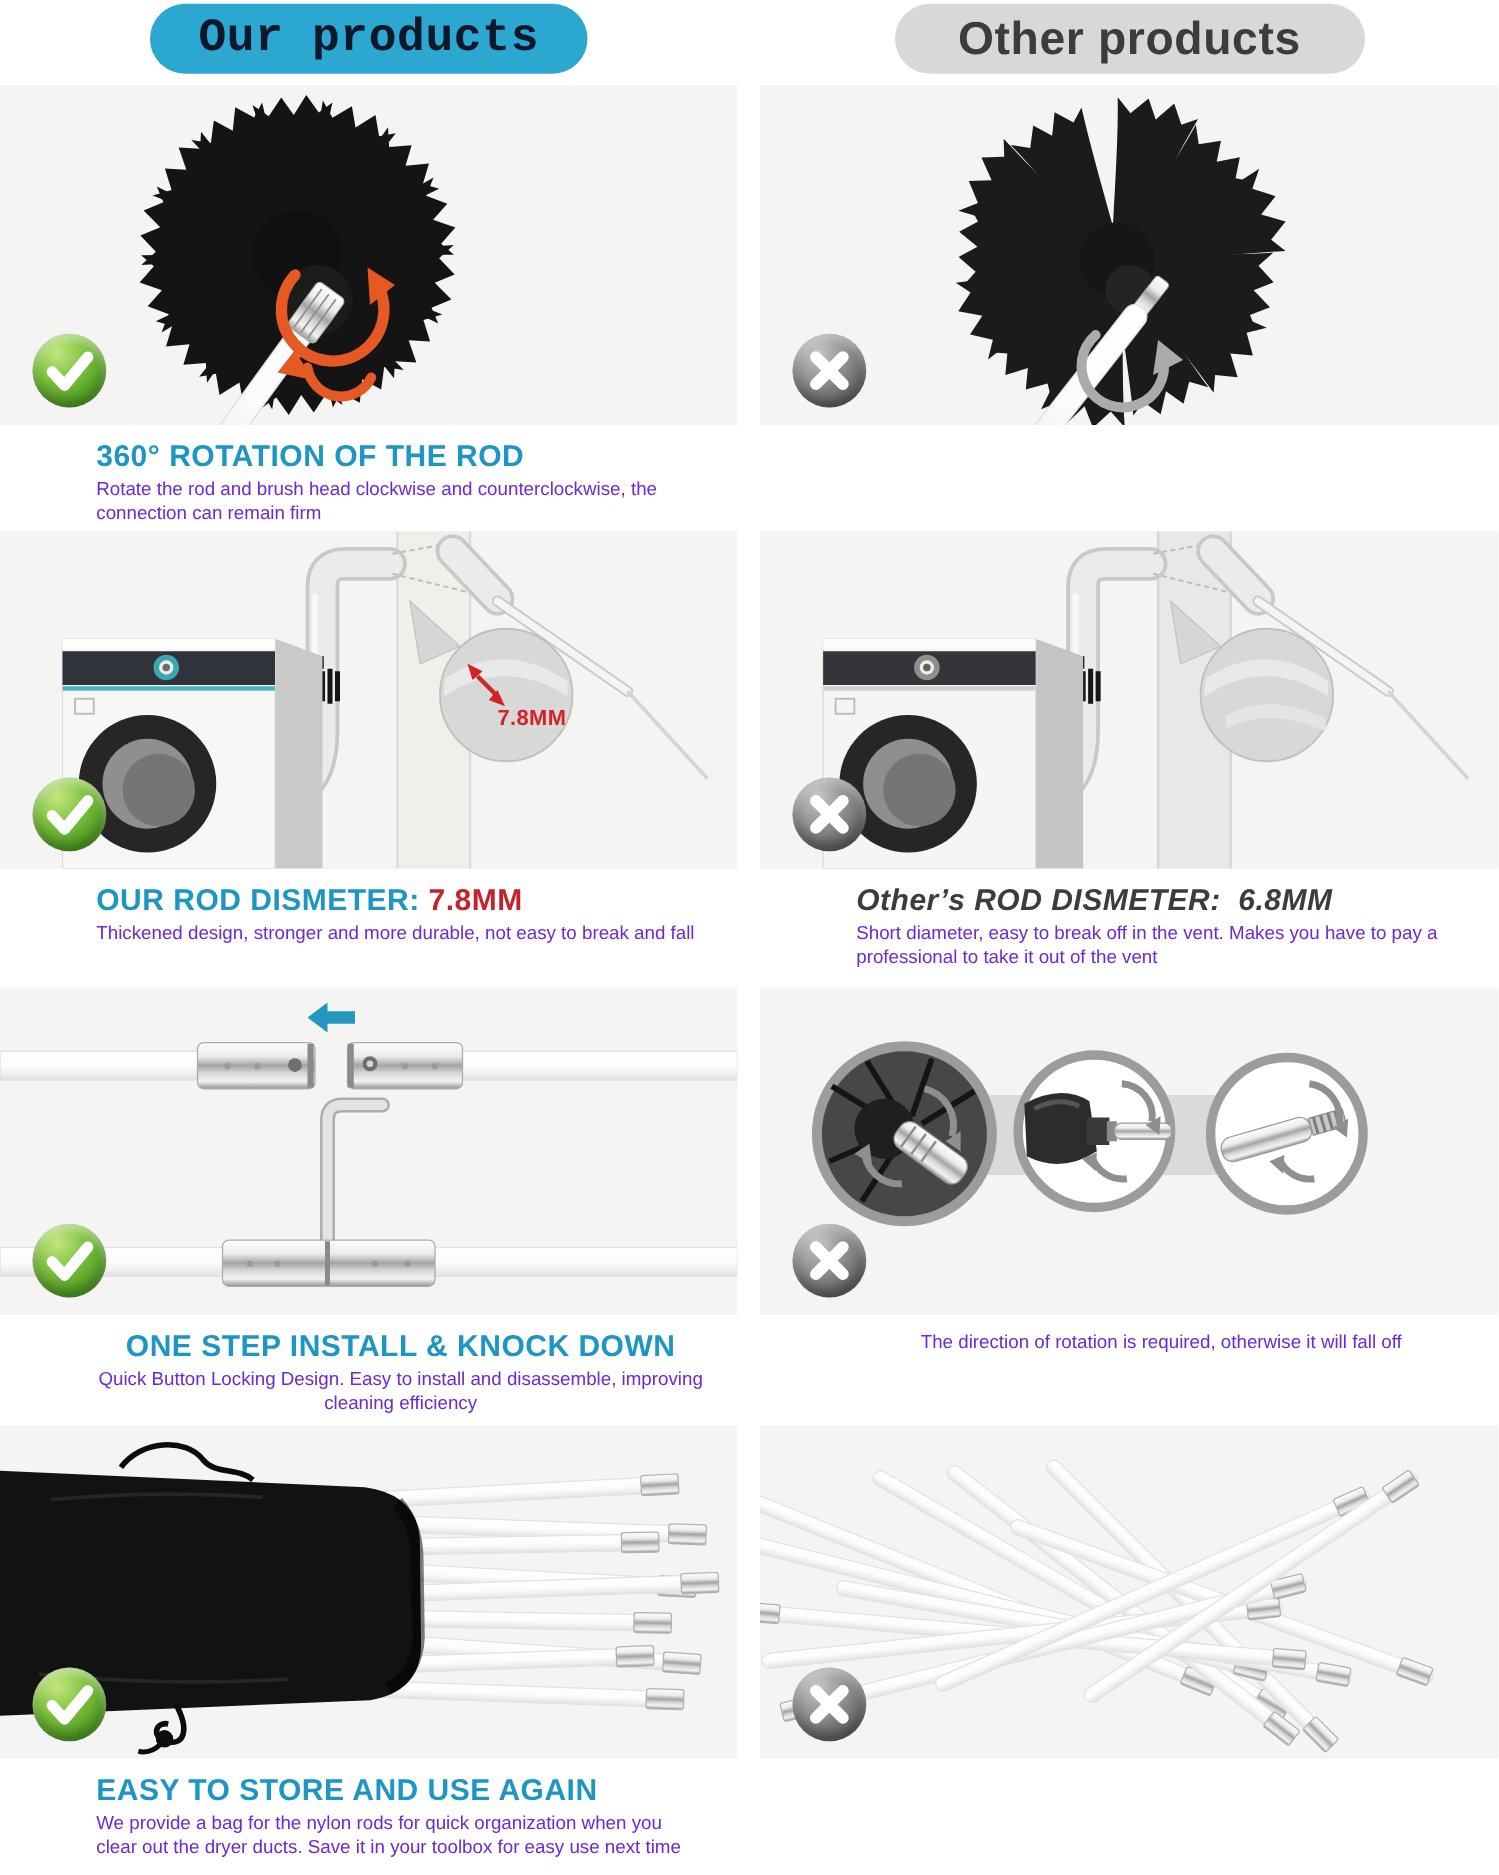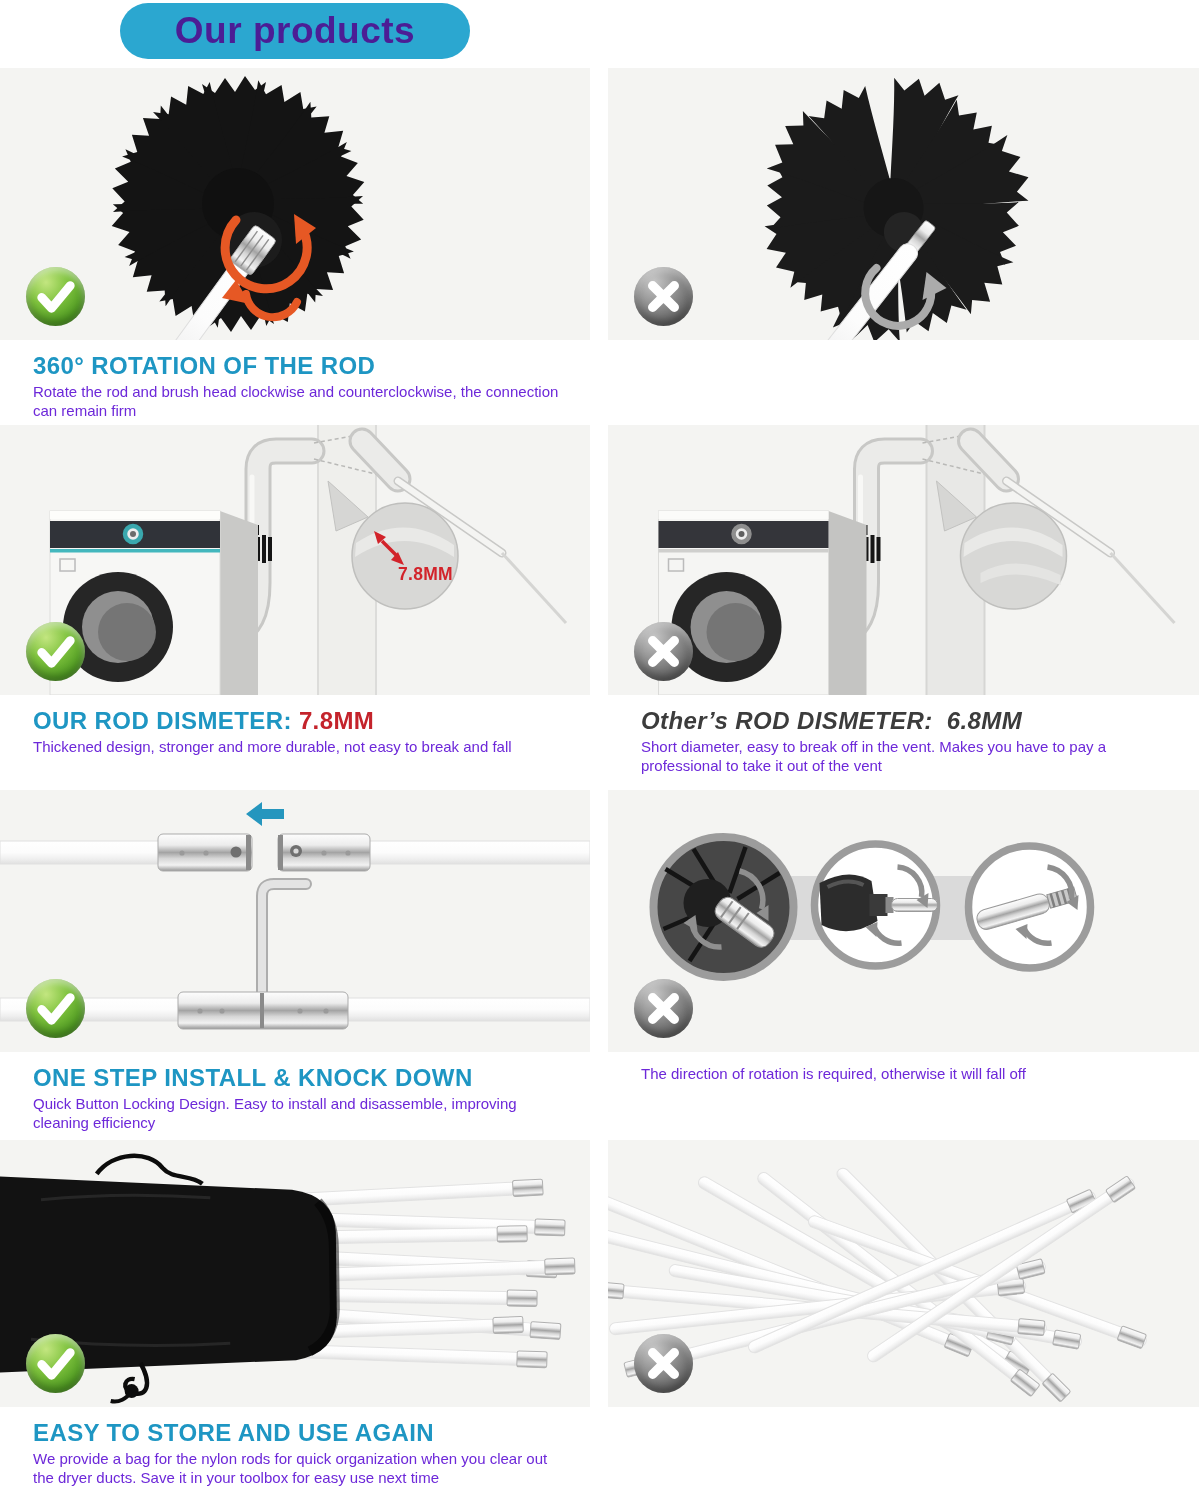--- a/index.html
+++ b/index.html
@@ -4,34 +4,34 @@
 <style>
   html,body{margin:0;padding:0;background:#fff;}
   body{width:1199px;height:1500px;font-family:"Liberation Sans",sans-serif;overflow:hidden;}
   .page{width:1199px;height:1500px;}
   .cmp{display:grid;grid-template-columns:590px 591px;column-gap:18px;}
   
   .hdr{height:68px;align-items:start;}
   .pillwrap{display:flex;justify-content:center;align-items:flex-start;padding-top:3px;}
   .pill{height:56px;border-radius:28px;display:flex;align-items:center;justify-content:center;
         font-weight:bold;font-size:37px;letter-spacing:.5px;}
-  .pill-our{width:350px;background:#2BA7D0;color:#4c1d95;}
+  .pill-our{width:350px;background:#2BA7D0;color:#0f172a;font-family:Liberation Mono, monospace;}
   .pill-other{width:376px;background:#D8D8D8;color:#3C3C3C;}
   
   .panel{position:relative;background:#F4F4F2;overflow:hidden;}
   .row1 .panel{height:272px;}
   .row2 .panel{height:270px;}
   .row3 .panel{height:262px;}
   .row4 .panel{height:267px;}
   .panel svg.ill{display:block;width:100%;height:100%;}
   
-  .cap{padding:13px 26px 0 33px;background:#fff;box-sizing:border-box;}
+  .cap{padding:13px 26px 0 33px;background:#fff;box-sizing:border-box;margin-left:44px;}
   .row1 .cap{height:85px;}
   .row2 .cap{height:95px;}
-  .row3 .cap{height:88px;}
+  .row3 .cap{height:88px;text-align:center;}
   .row4 .cap{height:93px;}
   .cap h3{margin:0 0 5px 0;font-size:24px;line-height:1.05;letter-spacing:.4px;white-space:pre-wrap;}
   .t-blue{color:#1E96C3;font-weight:bold;}
   .t-red{color:#C4232B;font-weight:bold;}
   .t-dark{color:#3C3C3C;font-weight:bold;font-style:italic;}
   .cap p{margin:0;font-size:15px;line-height:1.26;color:#6d28d9;}
   
   .badge{position:absolute;left:26px;bottom:14px;width:59px;height:59px;border-radius:50%;}
   .badge svg{display:block;width:100%;height:100%;}
   .b-green{background:radial-gradient(circle at 34% 26%,#C3E680 0%,#7EC23D 38%,#4F9A22 72%,#3A7A17 100%);
@@ -63,20 +63,23 @@
     </linearGradient>
   </defs>
 </svg>
 
 <div class="page">
 
   <div class="cmp hdr">
     <div class="pillwrap">
       <div class="pill pill-our">Our products</div>
     </div>
+    <div class="pillwrap">
+      <div class="pill pill-other">Other products</div>
+    </div>
   </div>
 
   <div class="cmp row1">
     <div class="cell">
       <div class="panel">
         <svg class="ill" viewBox="0 0 590 272">
           <g transform="translate(238,136)" fill="#141414">
             <use href="#tuft" transform="rotate(0)"></use>
               <use href="#tuft" transform="rotate(26)"></use>
             <use href="#tuft" transform="rotate(52)"></use>

